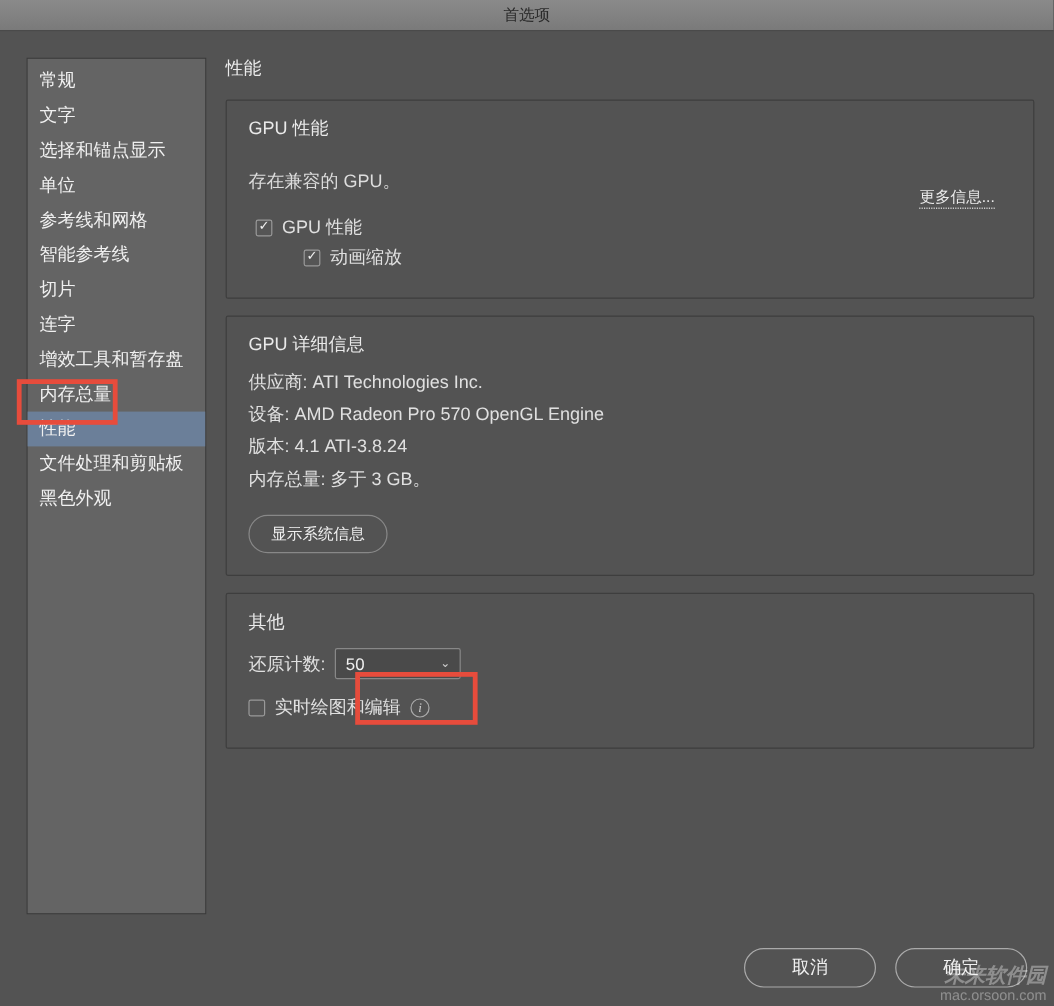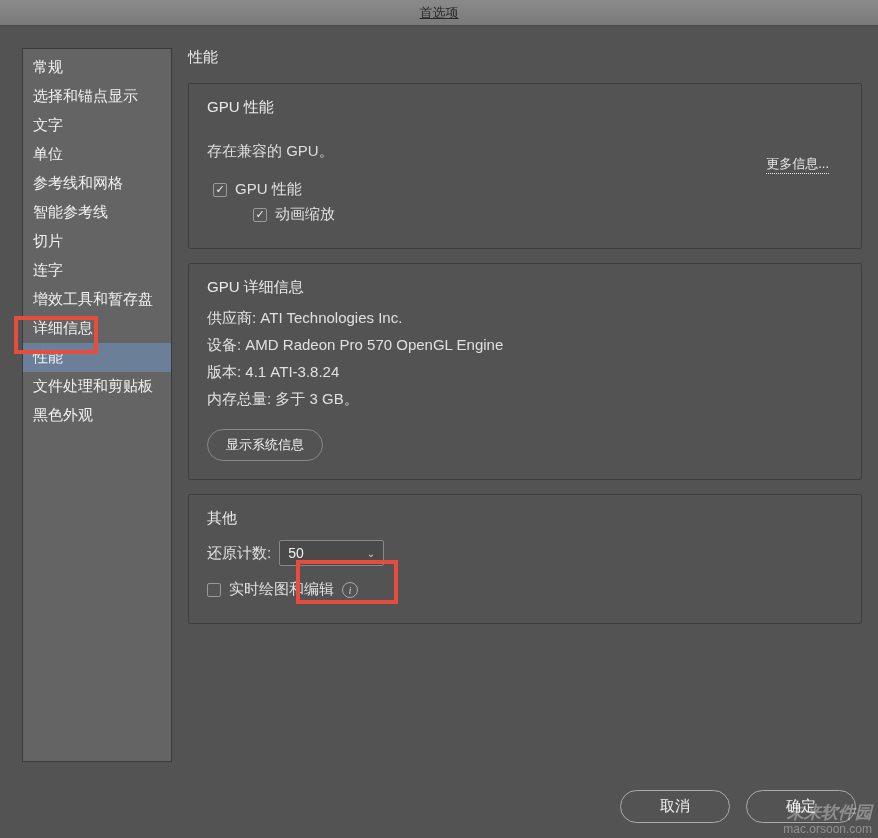--- a/index.html
+++ b/index.html
@@ -17,21 +17,20 @@
       position: relative;
     }
     .titlebar {
       height: 26px;
       background: linear-gradient(#8a8a8a, #7a7a7a);
       border-bottom: 1px solid #4a4a4a;
       text-align: center;
       line-height: 26px;
       font-size: 13px;
       color: #2a2a2a;
-      text-decoration: underline;
     }
     .window-body {
       display: flex;
       height: calc(100% - 26px - 64px);
       padding: 22px 16px 12px 22px;
     }
     .sidebar {
       width: 150px;
       background: #646464;
       border: 1px solid #3a3a3a;
@@ -217,29 +216,29 @@
 </head>
 <body>
 
 <div class="titlebar">
   <span>首选项</span>
 </div>
 
 <div class="window-body">
   <div class="sidebar">
     <div class="sidebar-item"><span>常规</span></div>
+    <div class="sidebar-item"><span>文字</span></div>
     <div class="sidebar-item"><span>选择和锚点显示</span></div>
-    <div class="sidebar-item"><span>文字</span></div>
     <div class="sidebar-item"><span>单位</span></div>
     <div class="sidebar-item"><span>参考线和网格</span></div>
     <div class="sidebar-item"><span>智能参考线</span></div>
     <div class="sidebar-item"><span>切片</span></div>
     <div class="sidebar-item"><span>连字</span></div>
     <div class="sidebar-item"><span>增效工具和暂存盘</span></div>
-    <div class="sidebar-item"><span>详细信息</span></div>
+    <div class="sidebar-item"><span>内存总量</span></div>
     <div class="sidebar-item active"><span>性能</span></div>
     <div class="sidebar-item"><span>文件处理和剪贴板</span></div>
     <div class="sidebar-item"><span>黑色外观</span></div>
   </div>
 
   <div class="content">
     <div class="page-title">性能</div>
 
     <div class="panel">
       <div class="panel-title">GPU 性能</div>

